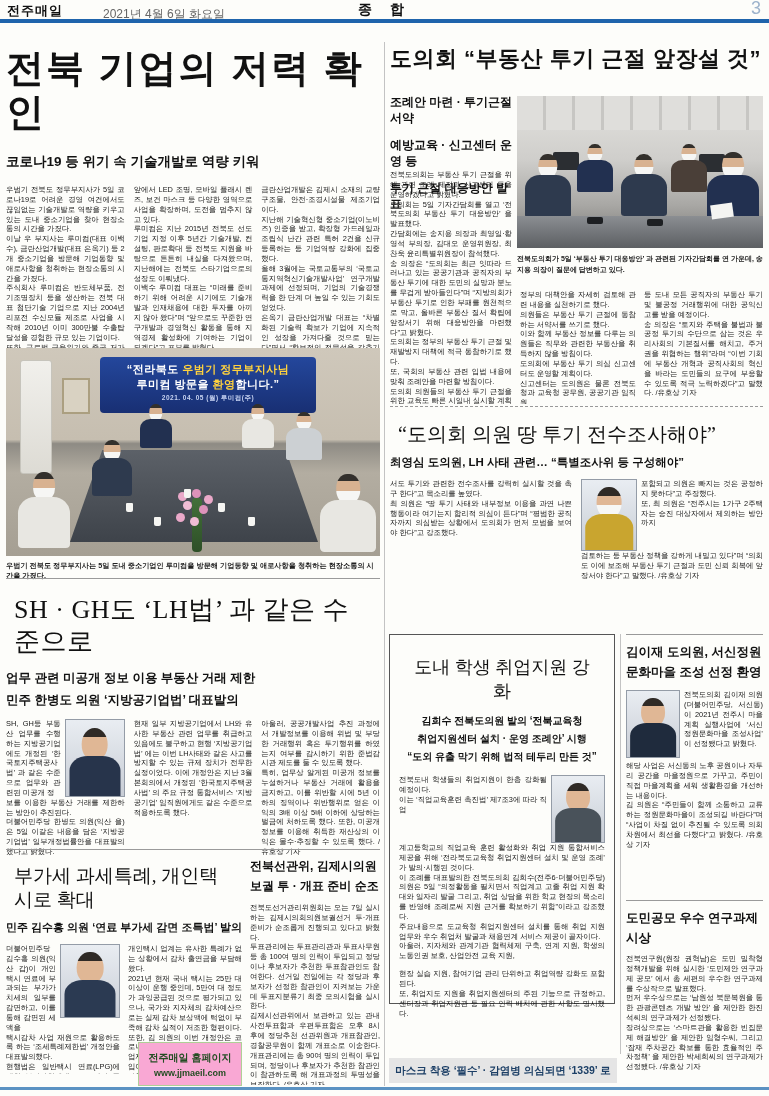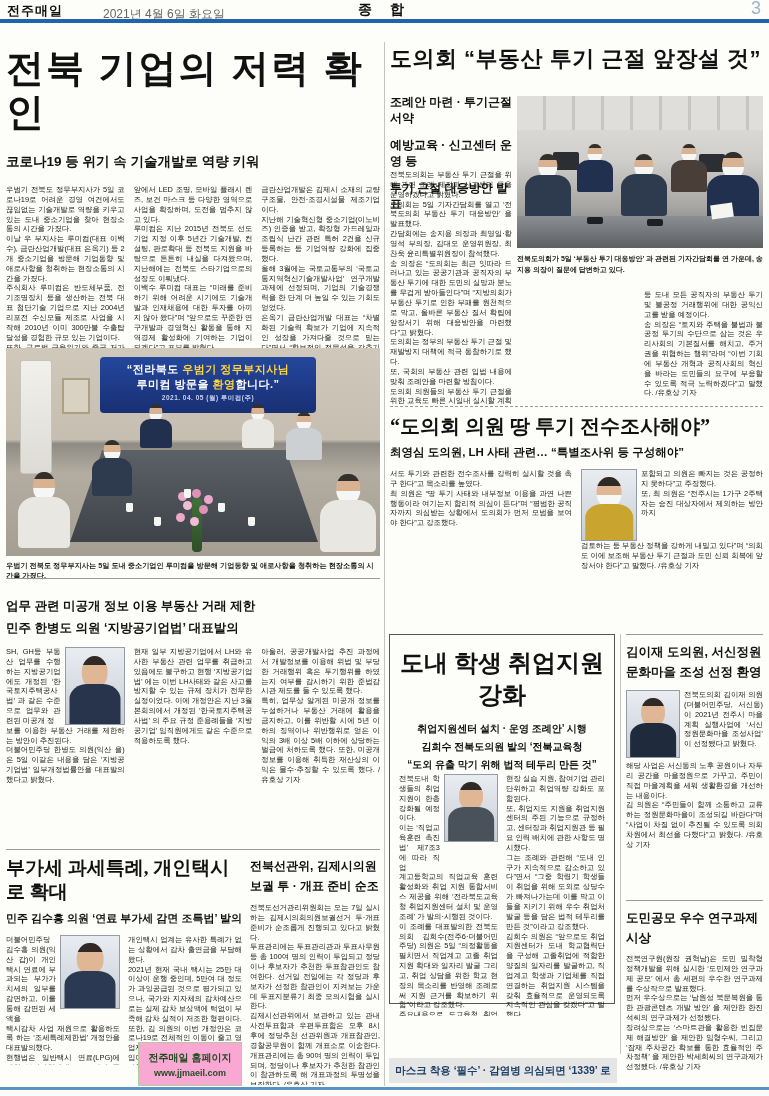--- a/index.html
+++ b/index.html
@@ -10,21 +10,21 @@
   .mh-paper{position:absolute;left:7px;top:2px;font-size:13px;font-weight:800;letter-spacing:1px;}
   .mh-date{position:absolute;left:68px;top:6px;font-size:12px;color:#666;margin-left:35px;}
   .mh-section{position:absolute;left:50%;transform:translateX(-50%);top:1px;font-size:14px;font-weight:800;letter-spacing:7px;}
   .mh-page{position:absolute;right:8px;top:-2px;font-size:18px;font-weight:400;color:#9db3cc;}
   .mast-rule{position:absolute;left:0;top:19px;width:100%;height:4px;background:#1f64ac;}
   .bottom-rule{position:absolute;left:0;top:1087px;width:100%;height:3px;background:#5b92c2;}
   
   .bp{margin:0;font-size:7.4px;line-height:1.33;text-align:justify;white-space:pre-line;color:#141414;}
   .hr{position:absolute;border-top:1px solid #9a9a9a;}
   .vr{position:absolute;border-left:1px solid #c3c3c3;}
-  .serifh{font-family:"Liberation Serif","DejaVu Serif",serif;font-weight:700;margin:0;}
+  .serifh{font-family:"Liberation Serif","DejaVu Serif",serif;font-weight:400;margin:8px;}
   
   #a1{position:absolute;left:6px;top:40px;width:374px;}
   #a1 h1{margin:6px 0 0;font-size:38px;line-height:44px;font-weight:800;letter-spacing:2px;}
   #a1 .subs{margin-top:16px;}
   #a1 .subs p{margin:0;font-size:13.5px;font-weight:700;line-height:23px;}
   .cols3{display:flex;gap:9px;overflow:hidden;}
   .cols3>*{flex:1 1 0;min-width:0;}
   #a1 .cols3{margin-top:12px;height:176px;}
   
   #a1photo{position:absolute;left:6px;top:348px;width:374px;height:208px;overflow:hidden;
@@ -126,24 +126,24 @@
   .b1c3{position:absolute;left:254px;top:198px;width:119px;height:114px;overflow:hidden;}
   #hrDash{position:absolute;left:390px;top:406px;width:373px;border-top:1px dashed #999;}
   
   #b2{position:absolute;left:390px;top:413px;width:373px;}
   #b2 h2{font-size:20px;line-height:26px;}
   #b2 .sub{margin:6px 0 0;font-size:11.5px;font-weight:800;}
   #b2 .cols3{margin-top:9px;height:152px;}
   
   #b3{position:absolute;left:389px;top:634px;width:226px;height:370px;border:1.5px solid #555;
       box-sizing:border-box;padding:12px 9px 8px;}
-  #b3 h2{font-size:24px;text-align:center;}
+  #b3 h2{font-size:18px;text-align:center;}
   #b3 .subs{margin-top:9px;text-align:center;}
   #b3 .subs p{margin:0;font-size:10px;font-weight:800;line-height:18px;}
-  #b3 .cols2{height:242px;}
+  #b3 .cols2{margin-top:9px;height:242px;flex-direction:column;}
   #notice{position:absolute;left:389px;top:1058px;width:228px;height:25px;background:#e5e5e5;
           display:flex;align-items:center;justify-content:center;}
   #notice p{margin:0;font-size:10.5px;font-weight:800;color:#1c3f66;}
   
   #vright{left:620px;top:634px;height:420px;}
   #c1{position:absolute;left:626px;top:634px;width:137px;border-top:1px solid #999;padding-top:7px;}
   #c1 h3,#c2 h3{margin:0;font-size:12.5px;line-height:20px;font-weight:800;}
   #c1 .c1body{margin-top:8px;height:200px;overflow:hidden;}
   #c1 .rowp{margin-bottom:3px;}
   #hrC{left:626px;top:900px;width:137px;}
@@ -205,34 +205,35 @@
     <span class="cup cu2"></span>
     <span class="cup cu3"></span>
     <span class="cup cu4"></span>
     <span class="cup cu5"></span>
   </div>
   <p id="a1cap">우범기 전북도 정무부지사는 5일 도내 중소기업인 루미컴을 방문해 기업동향 및 애로사항을 청취하는 현장소통의 시간을 가졌다.</p>
 
   <div class="hr" id="hrL1"></div>
 
   <section id="a2">
+    <h2 class="serifh">SH · GH도 ‘LH법’ 과 같은 수준으로</h2>
     <div class="subs">
       <p>업무 관련 미공개 정보 이용 부동산 거래 제한</p>
       <p>민주 한병도 의원 ‘지방공기업법’ 대표발의</p>
     </div>
     <div class="cols3">
       <div>
         <div class="rowp">
           <p class="bp">SH, GH등 부동산 업무를 수행하는 지방공기업에도 개정된 ‘한국토지주택공사법’ 과 같은 수준으로 업무와 관련된 미공개 정</p>
           <div class="portrait pt-a2"></div>
         </div>
         <p class="bp">보를 이용한 부동산 거래를 제한하는 방안이 추진된다.
 더불어민주당 한병도 의원(익산 을)은 5일 이같은 내용을 담은 ‘지방공기업법’ 일부개정법률안을 대표발의했다고 밝혔다.</p>
       </div>
-      <p class="bp">현재 일부 지방공기업에서 LH와 유사한 부동산 관련 업무를 취급하고 있음에도 불구하고 현행 ‘지방공기업법’ 에는 이번 LH사태와 같은 사고를 방지할 수 있는 규제 장치가 전무한 실정이었다. 이에 개정안은 지난 3월 본회의에서 개정된 ‘한국토지주택공사법’ 의 주요 규정 준용례들을 ‘지방공기업’ 임직원에게도 같은 수준으로 적용하도록 했다.</p>
+      <p class="bp">현재 일부 지방공기업에서 LH와 유사한 부동산 관련 업무를 취급하고 있음에도 불구하고 현행 ‘지방공기업법’ 에는 이번 LH사태와 같은 사고를 방지할 수 있는 규제 장치가 전무한 실정이었다. 이에 개정안은 지난 3월 본회의에서 개정된 ‘한국토지주택공사법’ 의 주요 규정 통합서비스 ‘지방공기업’ 임직원에게도 같은 수준으로 적용하도록 했다.</p>
       <p class="bp">아울러, 공공개발사업 추진 과정에서 개발정보를 이용해 위법 및 부당한 거래행위 혹은 투기행위를 하였는지 여부를 감시하기 위한 준법감시관 제도를 둘 수 있도록 했다.
 특히, 업무상 알게된 미공개 정보를 누설하거나 부동산 거래에 활용을 금지하고, 이를 위반할 시에 5년 이하의 징역이나 위반행위로 얻은 이익의 3배 이상 5배 이하에 상당하는 벌금에 처하도록 했다. 또한, 미공개정보를 이용해 취득한 재산상의 이익은 몰수·추징할 수 있도록 했다.    /유호상 기자</p>
     </div>
   </section>
 
   <div class="hr" id="hrL2"></div>
 
   <section id="a3">
     <h2 class="serifh">부가세 과세특례, 개인택시로 확대</h2>
     <p class="sub">민주 김수흥 의원 ‘연료 부가세 감면 조특법’ 발의</p>
@@ -293,20 +294,27 @@
       <p id="b1cap">전북도의회가 5일 ‘부동산 투기 대응방안’ 과 관련된 기자간담회를 연 가운데, 송지용 의장이 질문에 답변하고 있다.</p>
       <div class="b1c1">
           <p class="bp">전북도의회는 부동산 투기 근절을 위해 관련 조례 제정과 신고센터 등을 운영하겠다고 밝혔다.
 도의회는 5일 기자간담회를 열고 ‘전북도의회 부동산 투기 대응방안’ 을 발표했다.
 간담회에는 송지용 의장과 최영일·황영석 부의장, 김대오 운영위원장, 최찬욱 윤리특별위원장이 참석했다.
 송 의장은 “도의회는 최근 잇따라 드러나고 있는 공공기관과 공직자의 부동산 투기에 대한 도민의 실망과 분노를 무겁게 받아들인다”며 “지방의회가 부동산 투기로 인한 부패를 원천적으로 막고, 올바른 부동산 질서 확립에 앞장서기 위해 대응방안을 마련했다”고 밝혔다.
 도의회는 정부의 부동산 투기 근절 및 재발방지 대책에 적극 동참하기로 했다.
 또, 국회의 부동산 관련 입법 내용에 맞춰 조례안을 마련할 방침이다.
 도의회 의원들의 부동산 투기 근절을 위한 교육도 빠른 시일내 실시할 계획이다.</p>
         </div>
+      <div class="b1c2">
+          <p class="bp">정부의 대책안을 자세히 검토해 관련 내용을 실천하기로 했다.
+의원들은 부동산 투기 근절에 동참하는 서약서를 쓰기로 했다.
+이와 함께 부동산 정보를 다루는 의원들은 직무와 관련한 부동산을 취득하지 않을 방침이다.
+도의회에 부동산 투기 의심 신고센터도 운영할 계획이다.
+신고센터는 도의원은 물론 전북도청과 교육청 공무원, 공공기관 임직원</p>
+        </div>
       <div class="b1c3">
           <p class="bp">등 도내 모든 공직자의 부동산 투기 및 불공정 거래행위에 대한 공익신고를 받을 예정이다.
 송 의장은 “토지와 주택을 불법과 불공정 투기의 수단으로 삼는 것은 우리사회의 기본질서를 해치고, 주거권을 위협하는 행위”라며 “이번 기회에 부동산 개혁과 공직사회의 혁신을 바라는 도민들의 요구에 부응할 수 있도록 적극 노력하겠다”고 말했다.    /유호상 기자</p>
         </div>
     </div>
   </section>
 
   <div id="hrDash"></div>
 
   <section id="b2">
@@ -322,22 +330,22 @@
 또, 최 의원은 “전주시는 1가구 2주택자는 승진 대상자에서 제외하는 방안까지</p>
         </div>
         <p class="bp">검토하는 등 부동산 정책을 강하게 내밀고 있다”며 “의회도 이에 보조해 부동산 투기 근절과 도민 신뢰 회복에 앞장서야 한다”고 말했다.    /유호상 기자</p>
       </div>
     </div>
   </section>
 
   <section id="b3">
     <h2 class="serifh">도내 학생 취업지원 강화</h2>
     <div class="subs">
+      <p>김희수 전북도의원 발의 ‘전북교육청</p>
       <p>취업지원센터 설치 · 운영 조례안’ 시행</p>
-      <p>김희수 전북도의원 발의 ‘전북교육청</p>
       <p>“도외 유출 막기 위해 법적 테두리 만든 것”</p>
     </div>
     <div class="cols2">
       <div>
         <div class="rowp">
           <p class="bp">전북도내 학생들의 취업지원이 한층 강화될 예정이다.
 이는 ‘직업교육훈련 촉진법’ 제7조3에 따라 직업</p>
           <div class="portrait pt-b3"></div>
         </div>
         <p class="bp">계고등학교의 직업교육 훈련 활성화와 취업 지원 통합서비스 제공을 위해 ‘전라북도교육청 취업지원센터 설치 및 운영 조례’ 가 발의·시행된 것이다.

